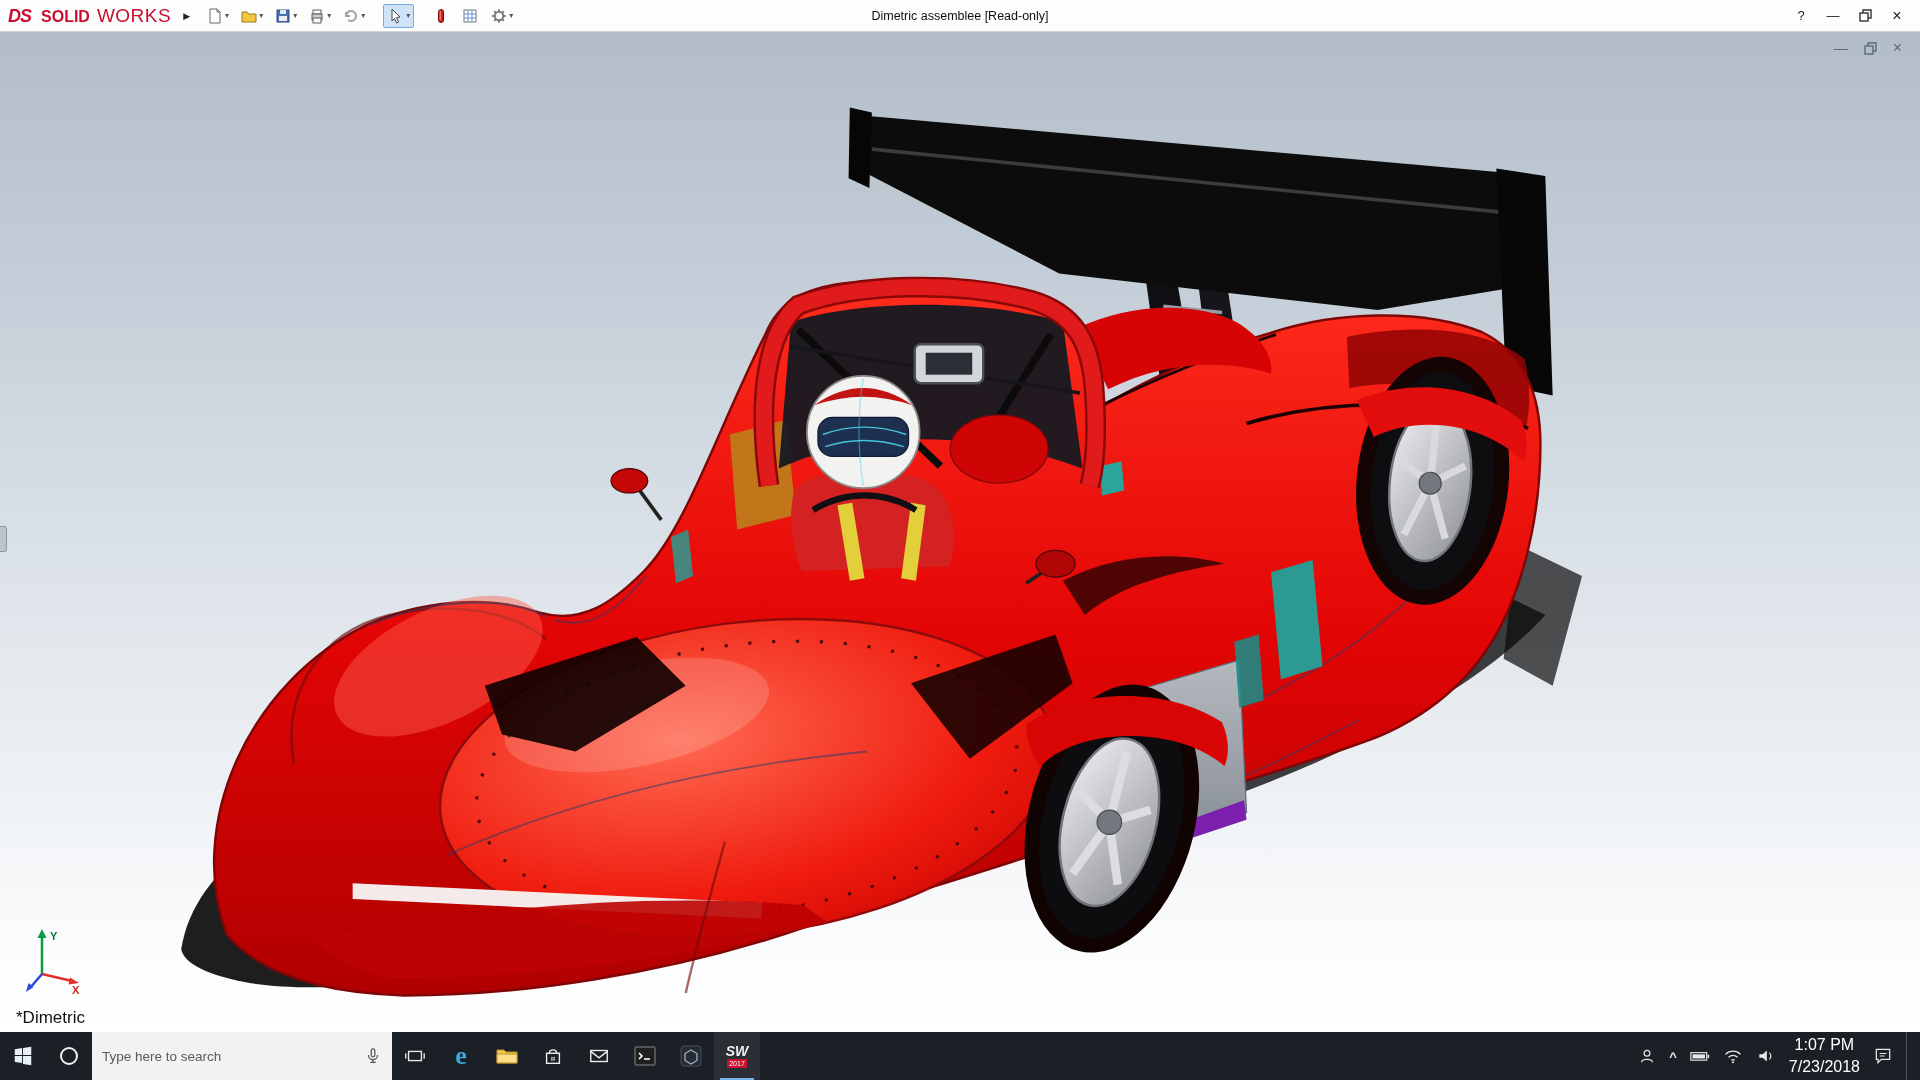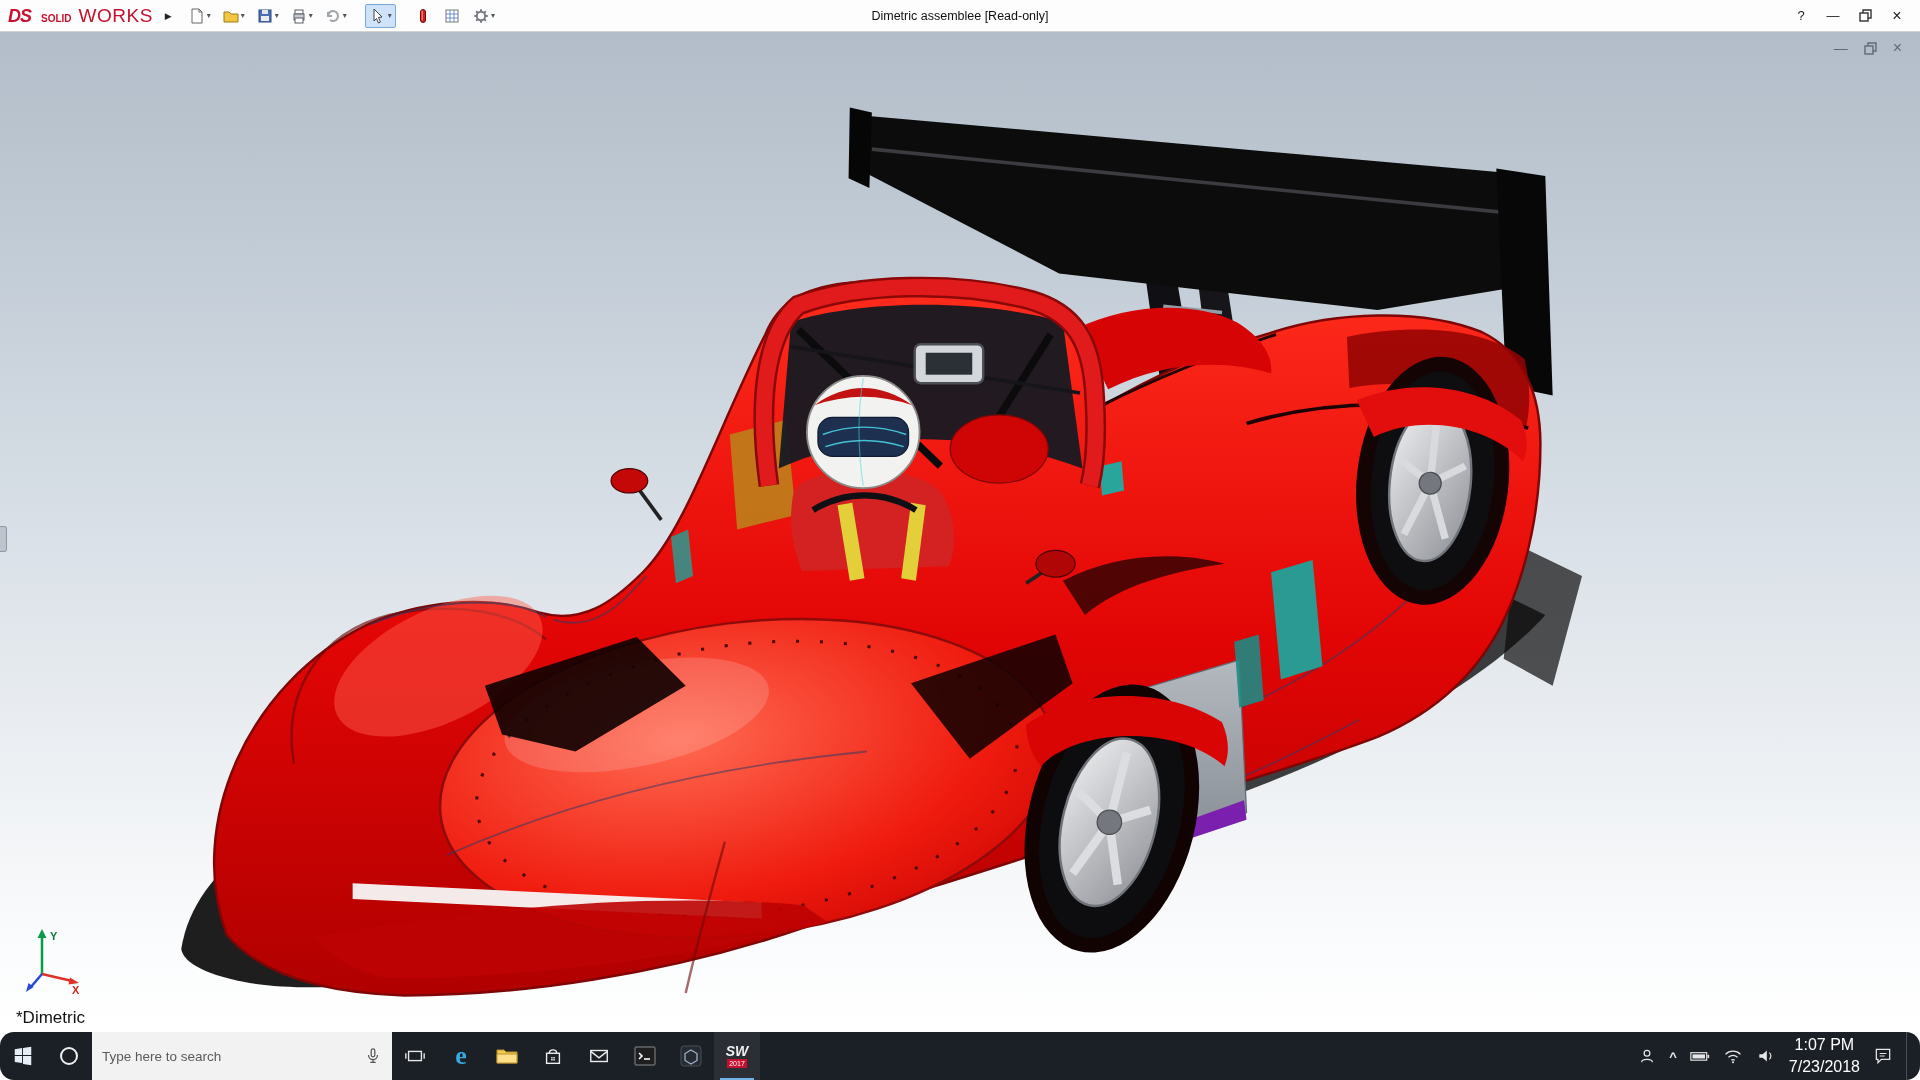--- a/index.html
+++ b/index.html
@@ -3,21 +3,21 @@
 <meta charset="utf-8">
 <style>
   * { margin:0; padding:0; box-sizing:border-box; }
   html,body { width:1920px; height:1080px; overflow:hidden; font-family:"Liberation Sans", sans-serif; background:#fff; }
 
   
   .titlebar { position:relative; height:32px; background:#fdfdfd; border-bottom:1px solid #d2d2d2;
               display:flex; align-items:center; padding:0 8px; z-index:10; }
   .brand { display:flex; align-items:baseline; margin-right:4px;gap:7px; }
   .brand-ds { font-style:italic; font-weight:bold; color:#c8102e; font-size:18px; letter-spacing:-1px; margin-right:3px; }
-  .brand-solid { color:#c8102e; font-weight:bold; font-size:10px; }
+  .brand-solid { color:#c8102e; font-weight:bold; font-size:16px; }
   .brand-works { color:#c8102e; font-weight:300; font-size:19px; letter-spacing:.5px; }
   .flyout { font-size:9px; color:#222; margin:0 12px 0 8px; }
   .tbar { display:flex; align-items:center; gap:3px; }
   .tbtn { display:flex; align-items:center; height:24px; padding:0 3px; border:1px solid transparent; border-radius:2px; }
   .tbtn svg { width:18px; height:18px; }
   .tbtn.sel { background:#cfe3f8; border-color:#78a8dc; }
   .dd { font-size:8px; color:#555; margin-left:1px; }
   .tb-gap { width:8px; }
   .tb-title { position:absolute; left:50%; top:50%; transform:translate(-50%,-50%); font-size:12.5px; color:#111; white-space:nowrap; }
   .win-ctrls { margin-left:auto; display:flex; align-items:center; gap:2px; }
@@ -28,21 +28,21 @@
      background:linear-gradient(180deg,#b2bdc9 0%, #c2ccd6 22%, #d9e0e7 50%, #eef1f4 75%, #fbfcfd 92%, #ffffff 100%); }
   .scene { position:absolute; inset:0; width:100%; height:100%; }
   .doc-ctrls { position:absolute; top:8px; right:18px; display:flex; align-items:center; gap:16px; }
   .dc { color:#5d6b78; font-size:14px; line-height:1; display:flex; align-items:center; }
   .triad { position:absolute; left:24px; bottom:36px; }
   .view-label { position:absolute; left:16px; bottom:4px; font-size:17px; color:#111; }
   .left-handle { position:absolute; left:0; top:494px; width:7px; height:26px; background:#bcc5ce;
                  border:1px solid #8f98a2; border-left:none; border-radius:0 3px 3px 0; }
 
   
-  .taskbar { height:48px; background:#1b2026; display:flex; align-items:stretch; color:#eee;border-radius:14px; }
+  .taskbar { height:48px; background:#1b2026; display:flex; align-items:stretch; color:#eee; }
   .tk-btn { width:46px; display:flex; align-items:center; justify-content:center; }
   .search { width:300px; background:#f2f2f2; display:flex; align-items:center; gap:8px; padding:0 10px; }
   .search input { flex:1; border:none; outline:none; background:transparent; font-size:13.5px; color:#444;
                   font-family:"Liberation Sans", sans-serif; }
   .search input::placeholder { color:#5a5a5a; opacity:1; }
   .edge-e { font-family:"Liberation Serif", serif; font-weight:bold; font-size:26px; color:#38a9e0; }
   .sw-icon { position:relative; width:46px; display:flex; flex-direction:column; align-items:center; justify-content:center;
              background:rgba(255,255,255,.07); }
   .sw-txt { font-weight:bold; font-style:italic; font-size:14px; color:#f0f0f0; line-height:1; }
   .sw-year { font-size:7px; color:#fff; background:#c8102e; padding:0 2px; line-height:1.3; margin-top:1px; }

